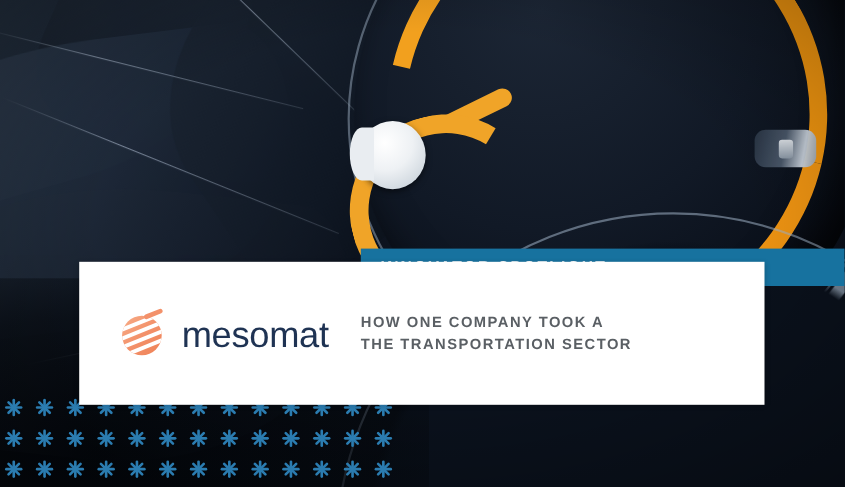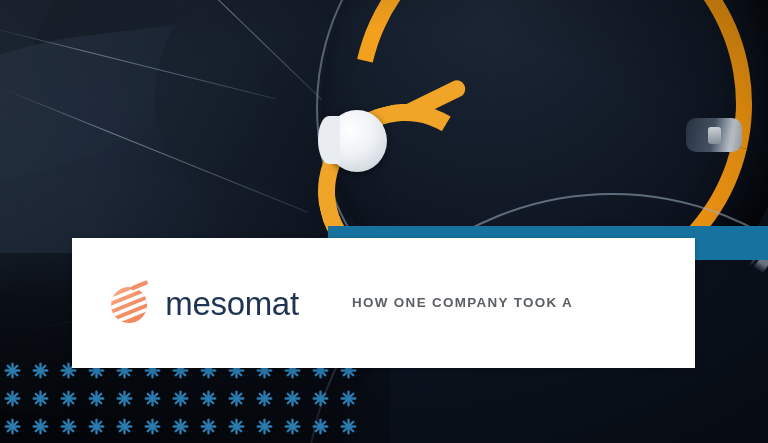--- a/index.html
+++ b/index.html
@@ -199,21 +199,20 @@
     display:flex; flex-direction:column; justify-content:center;
     padding:0 14px 0 0;
   }
   .headline {
     color:#5a5f64;
     font-size:13.4px;
     font-weight:bold;
     letter-spacing:1.35px;
     line-height:1.52;
     text-transform:uppercase;
-    margin-left:24px;
   }
 
   
   .banner {
     position:absolute; left:328px; top:226px;
     width:440px; height:34px;
     background:#17729f;
     display:flex; align-items:center;
   }
   .banner-text {
@@ -689,17 +688,18 @@
           <g transform="rotate(-22 22 25)">
             <rect x="30" y="8.6" width="18" height="4.2" rx="2.1" fill="#f3916a"></rect>
           </g>
         </svg>
       </div>
       <div class="logo-word">mesomat</div>
     </div>
 
     <div class="card-text">
       <div class="headline">HOW ONE COMPANY TOOK A</div>
+      <div class="headline">THE TRANSPORTATION SECTOR</div>
     </div>
 
   </div>
 
 </div>
 
 </body></html>

